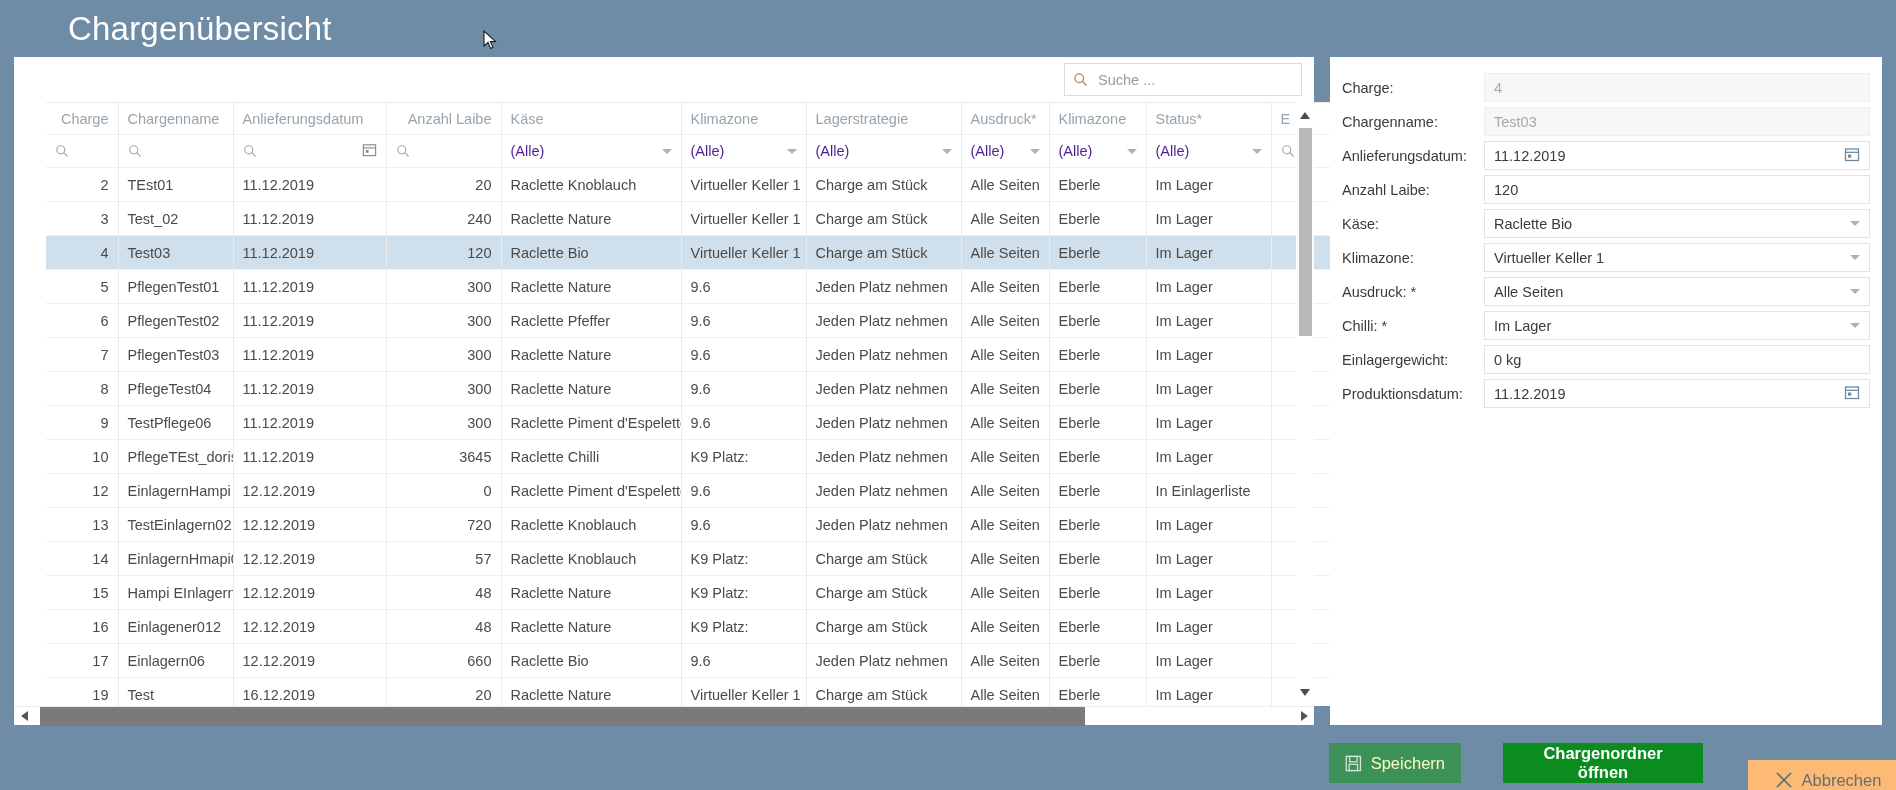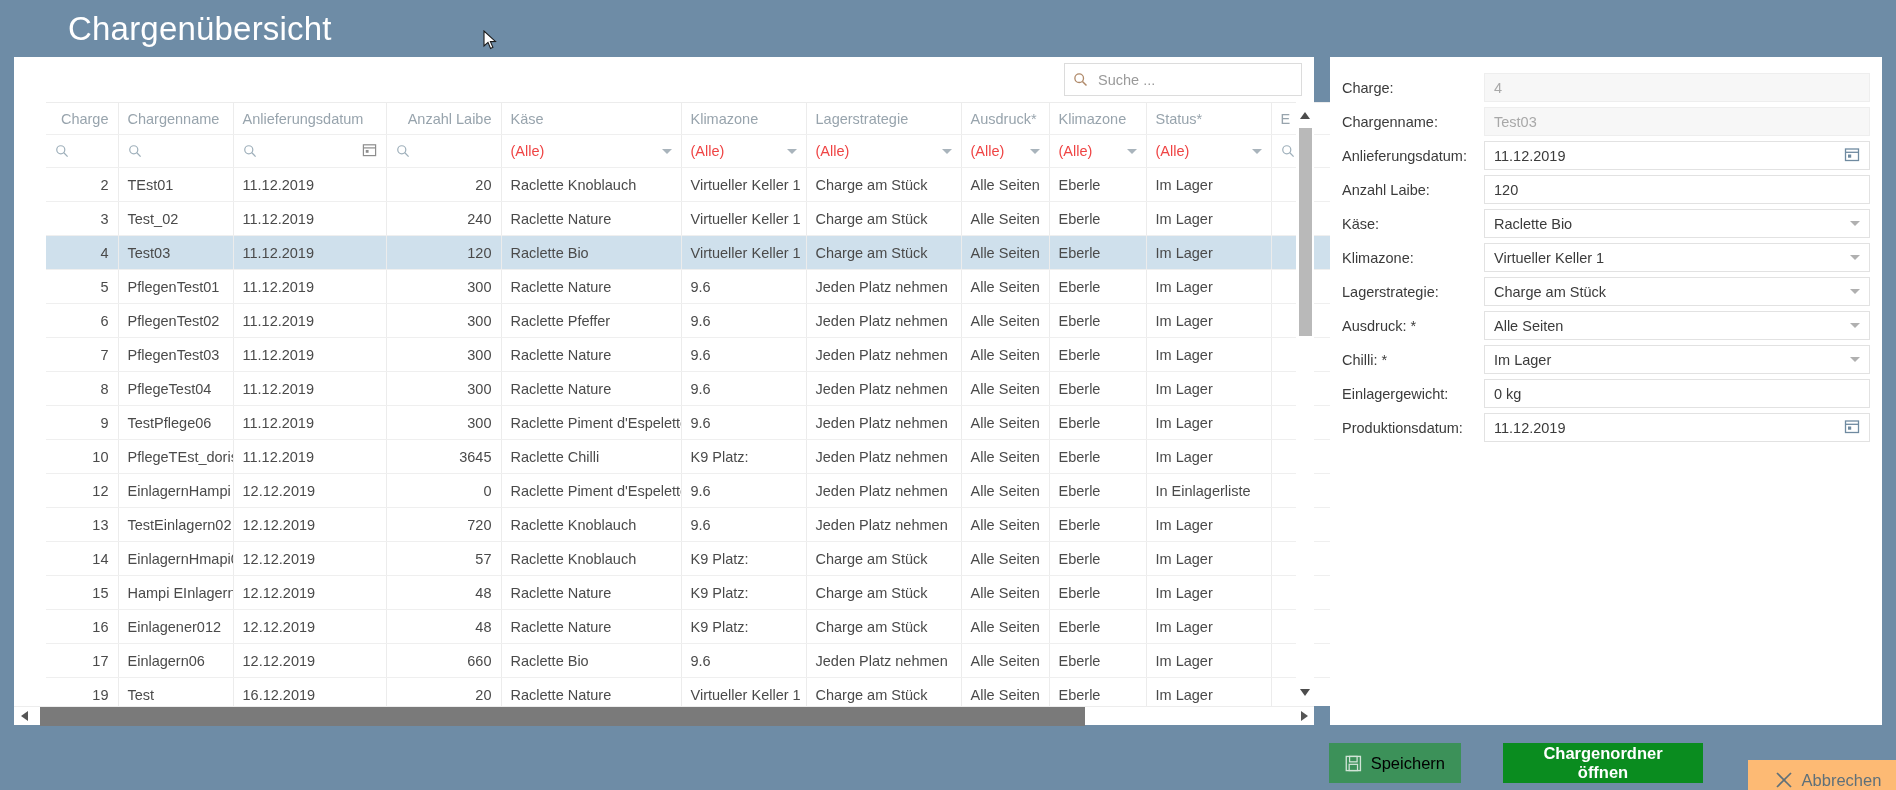--- a/index.html
+++ b/index.html
@@ -107,21 +107,21 @@
   table.grid td.num { text-align: right; }
 
   
   tr.filterrow td {
     height: 33px;
     background: #fff;
     position: relative;
     padding: 0 9px;
   }
   .fl { display: flex; align-items: center; height: 100%; justify-content: flex-start; }
-  .fl .alltext { color: #ef4444; font-size: 14.5px; }
+  .fl .alltext { color: #4c1d95; font-size: 14.5px; }
   .caret {
     width: 0; height: 0;
     border-left: 5px solid transparent;
     border-right: 5px solid transparent;
     border-top: 5px solid #a9b4bc;
     margin-left: auto;
   }
 
   tr.datarow td { background: #fff; }
   tr.datarow.selected td { background: #cfe0ec; }
@@ -245,21 +245,21 @@
     border: 0;
     cursor: pointer;
     font-family: "Liberation Sans", sans-serif;
     padding: 0 16px;
     gap: 9px;
   }
   .btn-save {
     left: 1329px; top: 5px;
     width: 132px;
     background: #3c9159;
-    color: #000000;
+    color: #fef9c3;
   }
   .btn-open {
     left: 1503px; top: 5px;
     width: 200px;
     background: #0a8c1f;
     color: #ffffff;
     font-weight: bold;
   }
   .btn-cancel {
     left: 1748px; top: 22px;
@@ -676,27 +676,20 @@
         </div>
       </div>
       <div class="field">
         <div class="lbl">Klimazone:</div>
         <div class="ctrl">
           <span class="val">Virtueller Keller 1</span>
           <span class="dd"></span>
         </div>
       </div>
       <div class="field">
-        <div class="lbl">Lagerstrategie:</div>
-        <div class="ctrl">
-          <span class="val">Charge am Stück</span>
-          <span class="dd"></span>
-        </div>
-      </div>
-      <div class="field">
         <div class="lbl">Ausdruck: *</div>
         <div class="ctrl">
           <span class="val">Alle Seiten</span>
           <span class="dd"></span>
         </div>
       </div>
       <div class="field">
         <div class="lbl">Chilli: *</div>
         <div class="ctrl">
           <span class="val">Im Lager</span>

